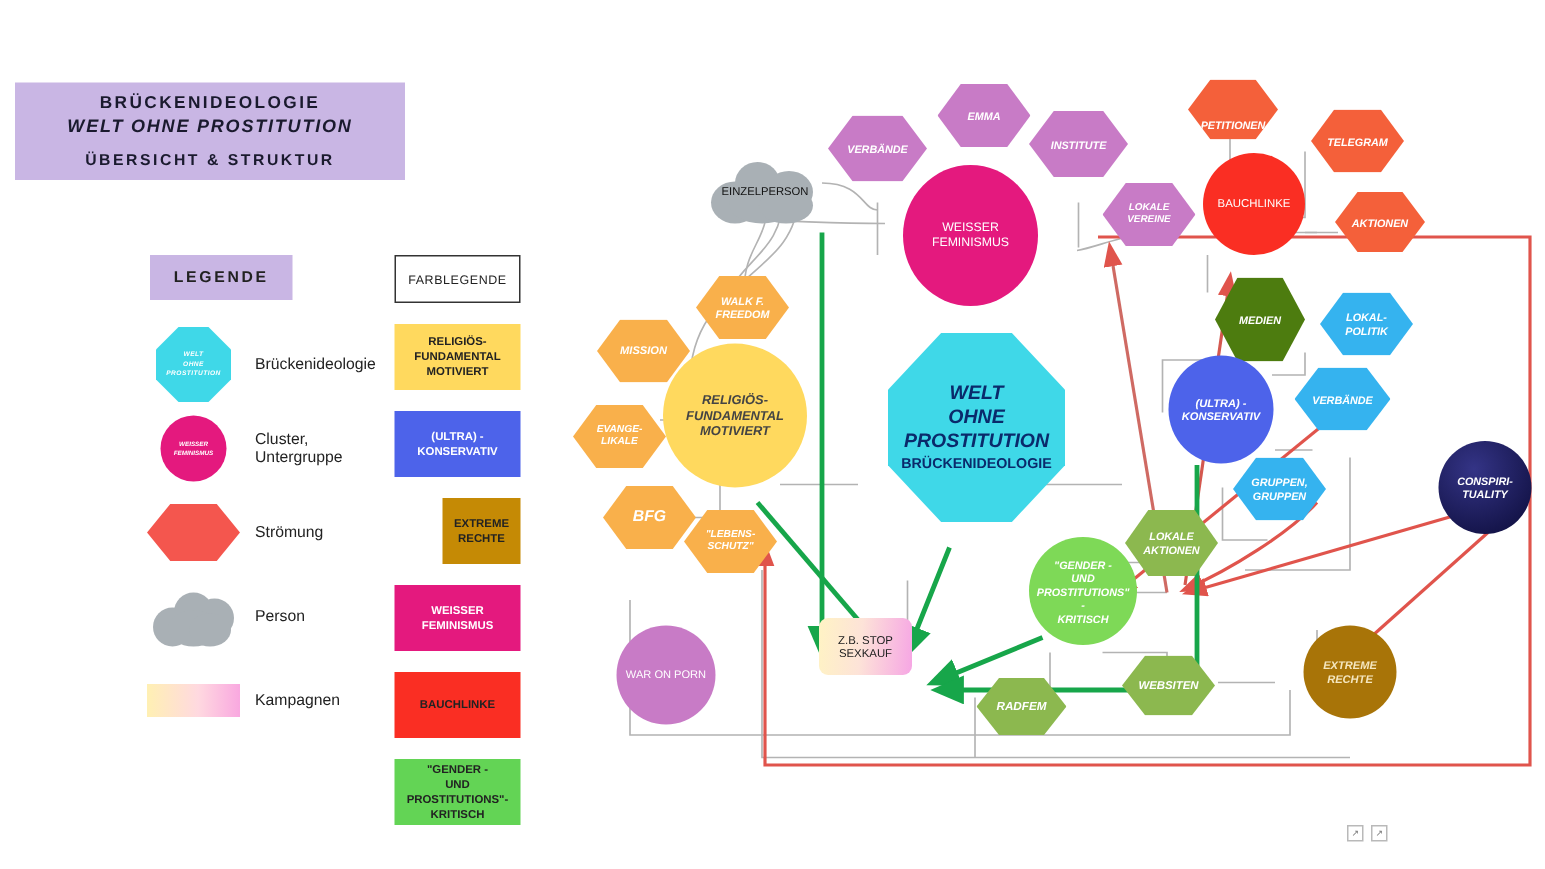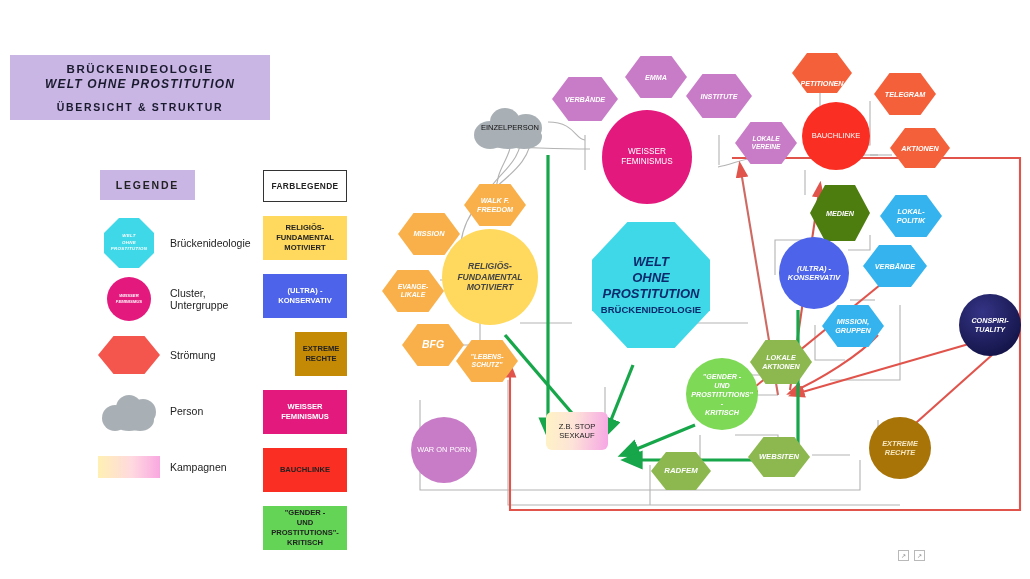--- a/index.html
+++ b/index.html
@@ -36,21 +36,21 @@
       font-style:italic;line-height:1.5;}
   .legend-hex{width:62px;height:38px;background:#f4564e;}
   .legend-cloud{width:58px;height:40px;position:relative;}
   .legend-cloud i{position:absolute;background:#a9b0b5;border-radius:50%;}
   .legend-grad{width:62px;height:22px;
       background:linear-gradient(90deg,#fff0b3 0%,#ffd9e0 55%,#f9a8e0 100%);}
 
   
   #fl{position:absolute;left:263px;top:170px;width:84px;}
   #fl-head{height:30px;border:1px solid #333;background:#fff;display:flex;align-items:center;
-      justify-content:center;font-size:8.3px;font-weight:bold;color:#222;letter-spacing:.4px;}
+      justify-content:center;font-size:8.3px;font-weight:normal;color:#222;letter-spacing:.4px;}
   .flbox{margin-top:14px;height:44px;display:flex;flex-direction:column;align-items:center;
       justify-content:center;text-align:center;font-size:7.6px;font-weight:bold;line-height:1.35;}
 
   
   #canvas{position:absolute;left:400px;top:35px;width:625px;height:500px;}
   #canvas svg{position:absolute;left:0;top:0;}
   .node{position:absolute;display:flex;flex-direction:column;align-items:center;
       justify-content:center;text-align:center;color:#fff;font-style:italic;font-weight:bold;
       line-height:1.25;z-index:5;}
   .node.plain{font-style:normal;font-weight:normal;}
@@ -309,21 +309,21 @@
         <div>KONSERVATIV</div>
       </div>
     </div>
     <div class="node hex" style="left: 463px; top: 210px; width: 64px; height: 42px; font-size: 7.2px; color: rgb(255, 255, 255); background: rgb(53, 179, 239);">
       <div style="position: relative; z-index: 2;">
         <div>VERBÄNDE</div>
       </div>
     </div>
     <div class="node hex" style="left: 422px; top: 270px; width: 62px; height: 42px; font-size: 7.2px; color: rgb(255, 255, 255); background: rgb(53, 179, 239);">
       <div style="position: relative; z-index: 2;">
-        <div>MISSION,</div>
+        <div>GRUPPEN,</div>
         <div>GRUPPEN</div>
       </div>
     </div>
     <div class="node" style="left: 559px; top: 259px; width: 62px; height: 62px; font-size: 7.2px; color: rgb(255, 255, 255); background: radial-gradient(circle at 38% 30%, rgb(52, 52, 134) 0%, rgb(11, 11, 56) 100%); border-radius: 50%;">
       <div style="position: relative; z-index: 2;">
         <div>CONSPIRI-</div>
         <div>TUALITY</div>
       </div>
     </div>
     <div class="node hex" style="left: 64px; top: 149px; width: 62px; height: 42px; font-size: 7.2px; color: rgb(255, 255, 255); background: rgb(249, 176, 75);">

